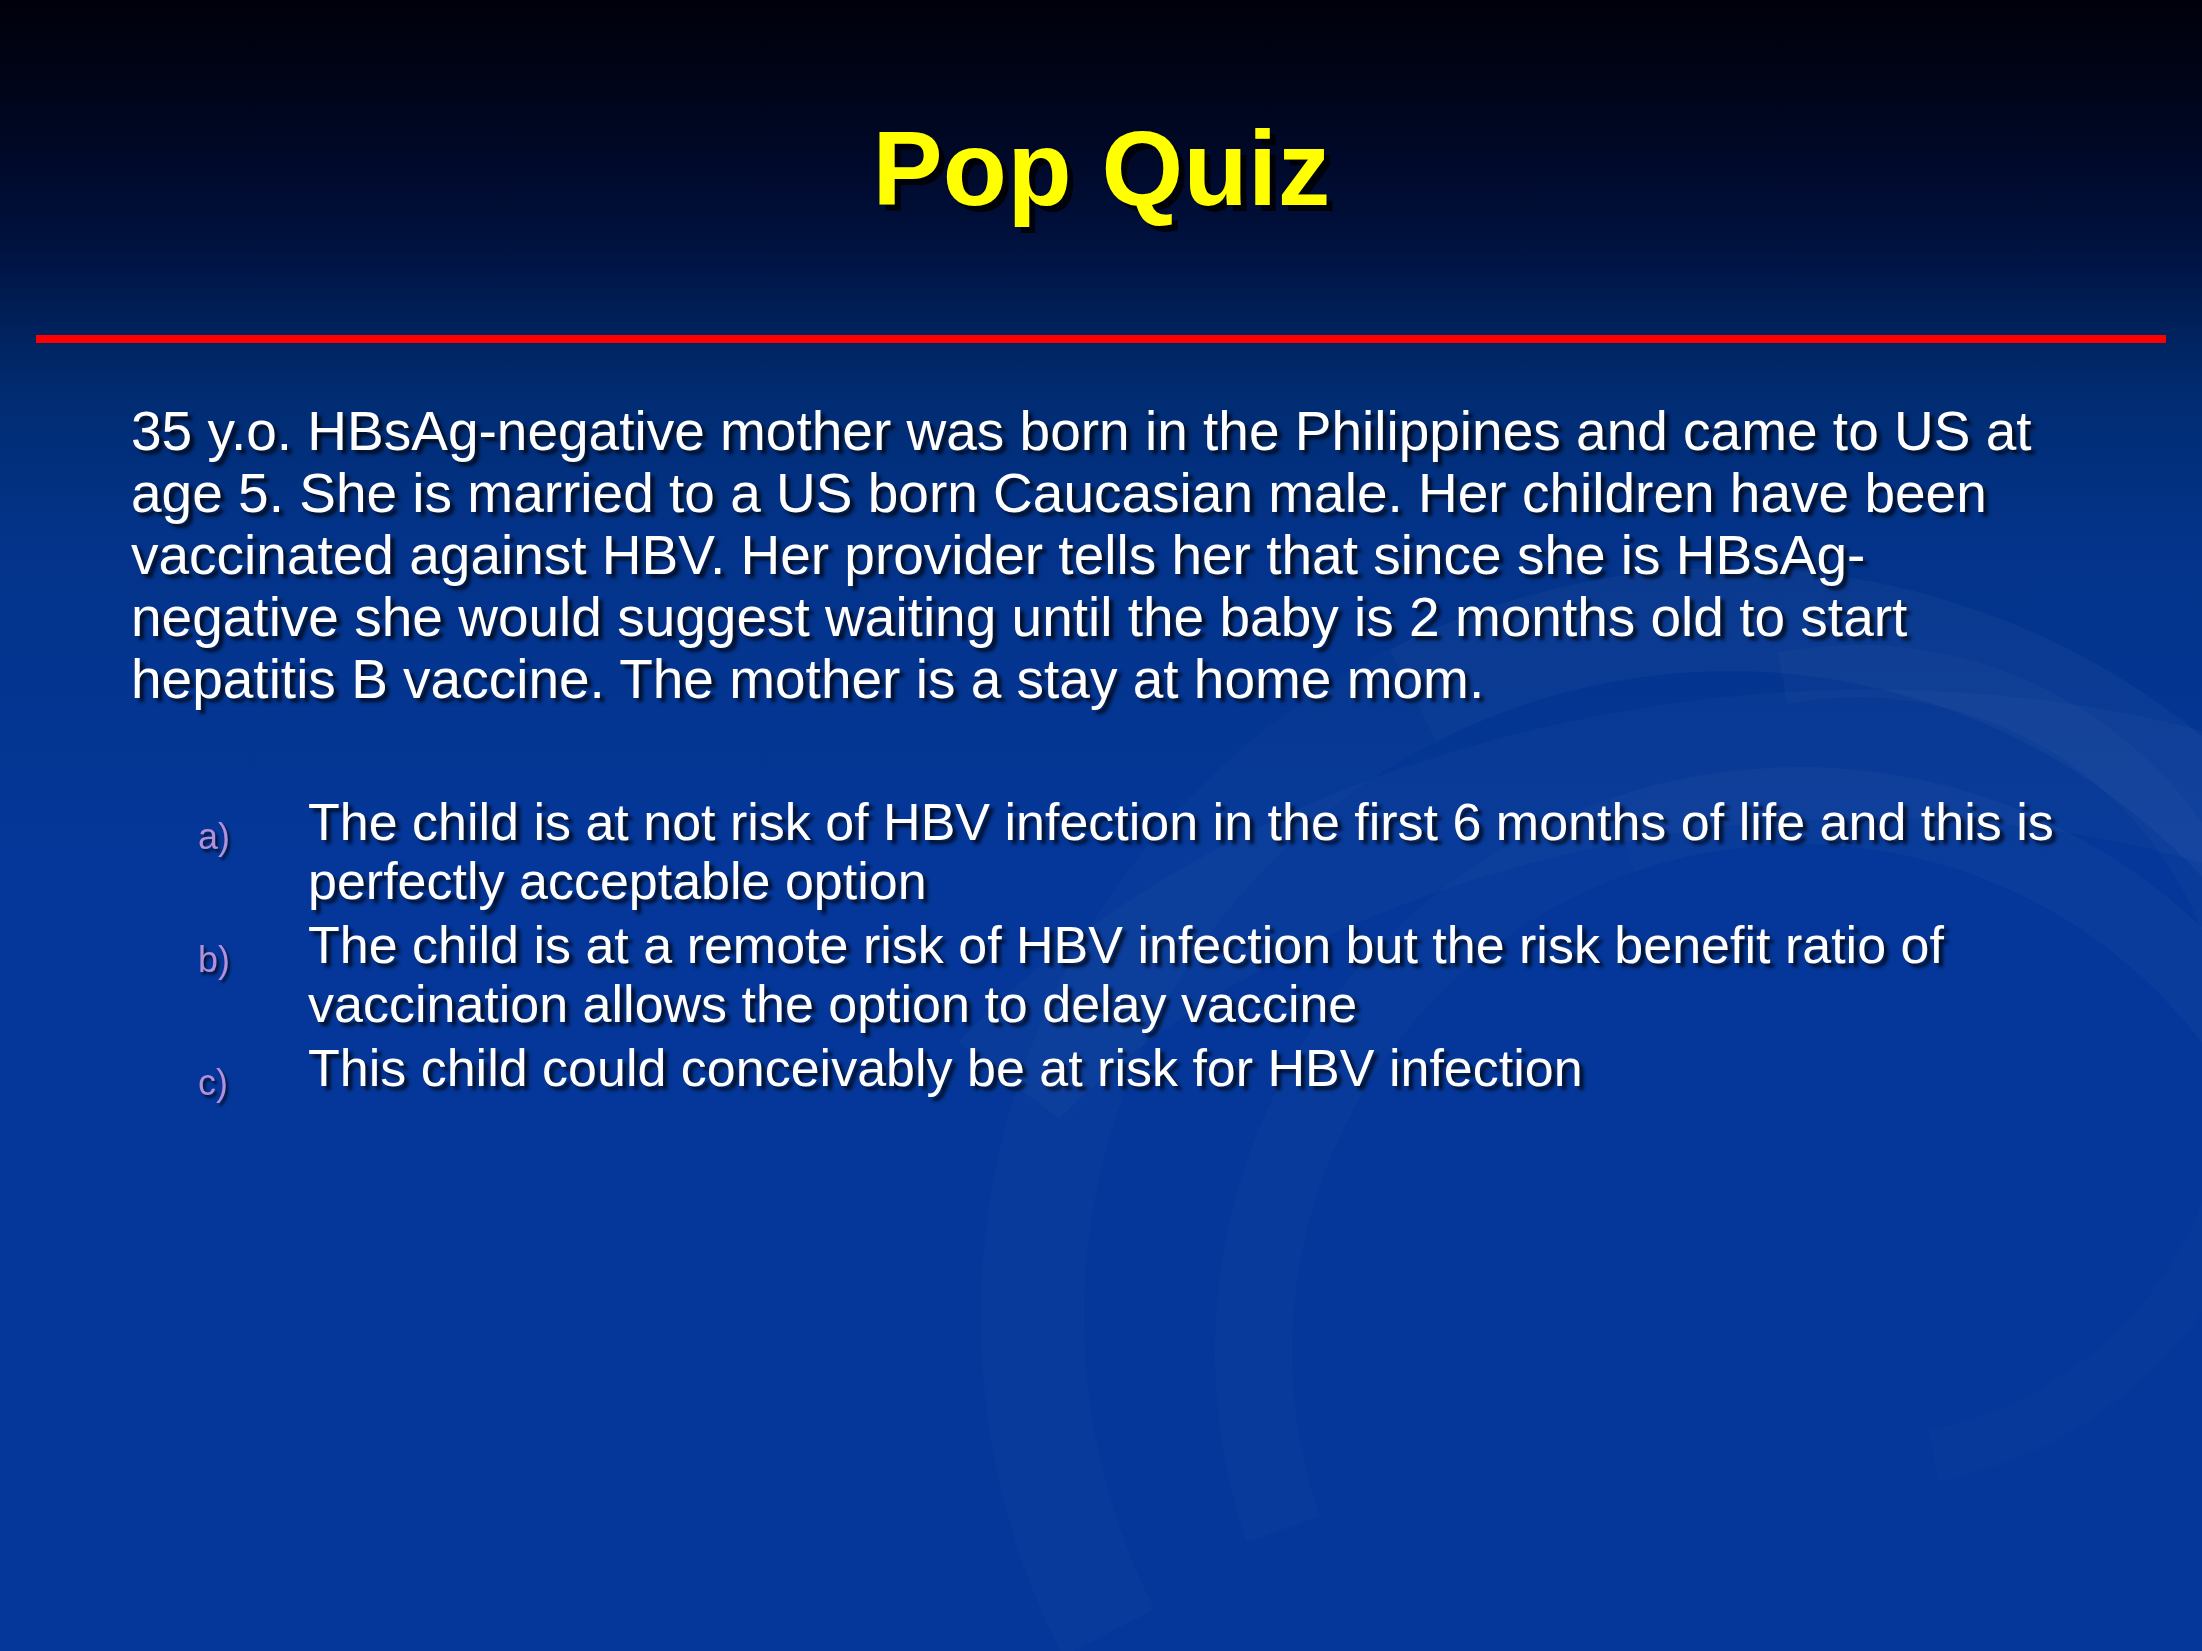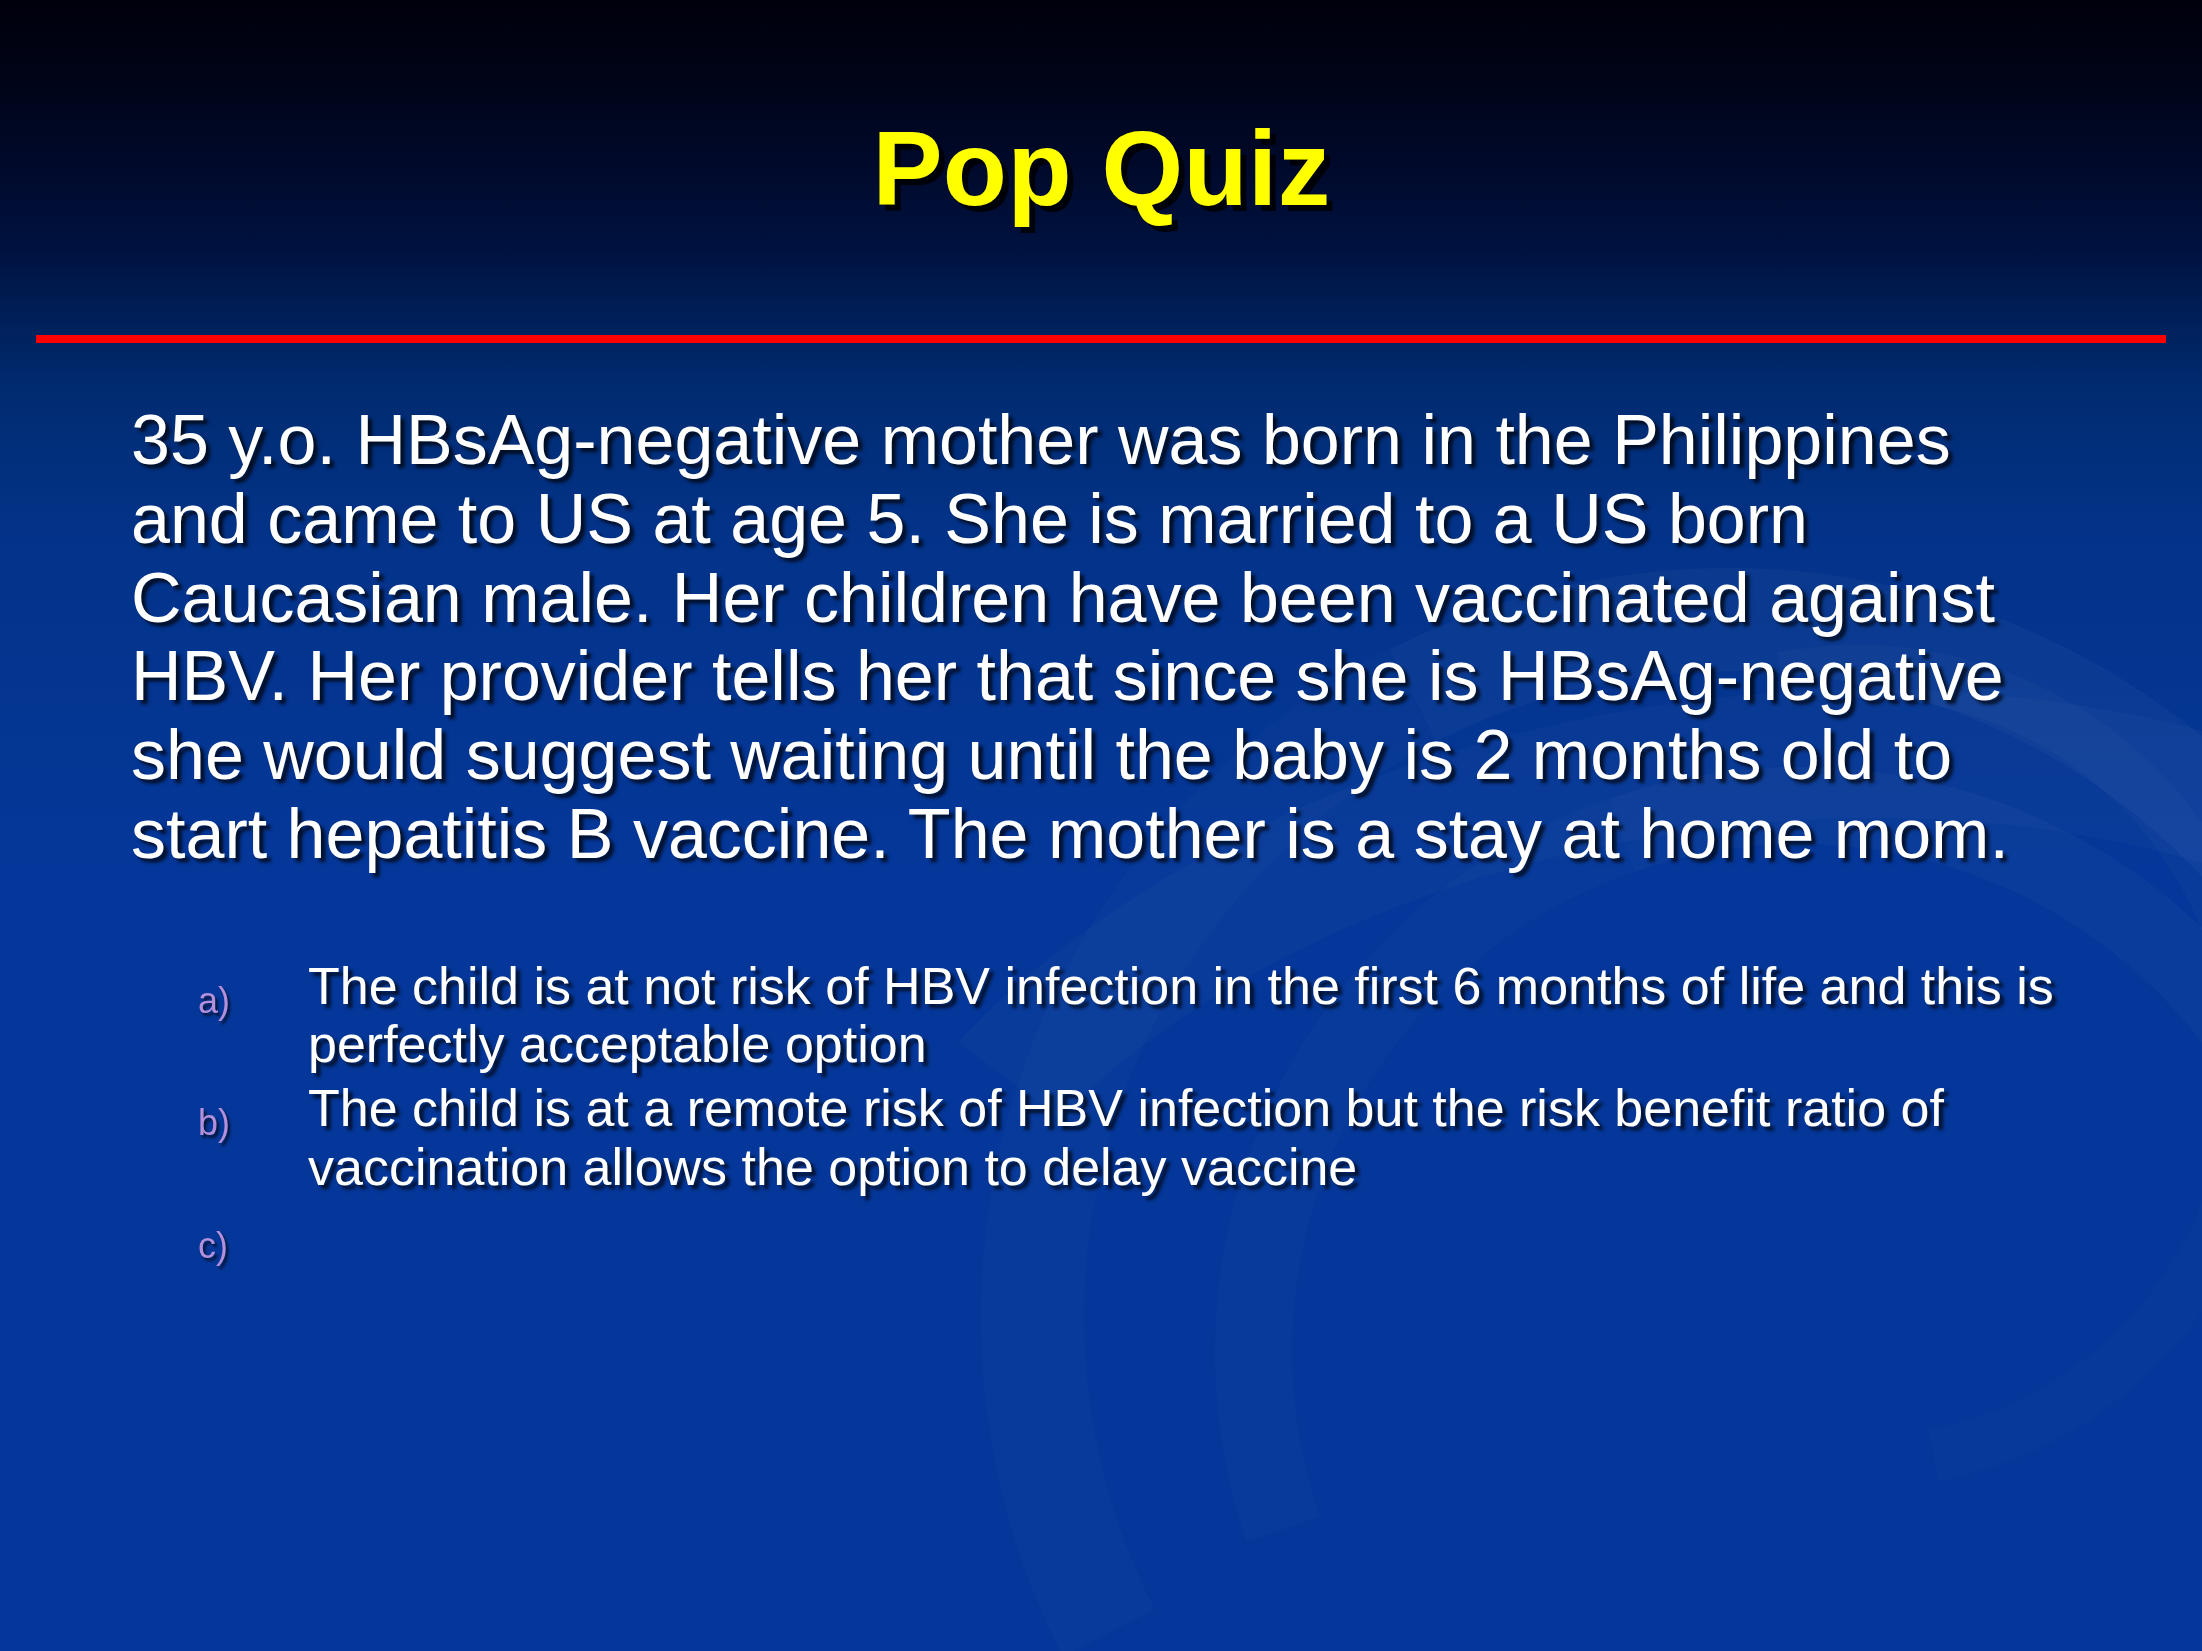--- a/index.html
+++ b/index.html
@@ -93,21 +93,21 @@
   
   #body {
     position: absolute;
     left: 131px;
     top: 401px;
     width: 1979px;
   }
 
   #paragraph {
     color: #ffffff;
-    font-size: 70px;
+    font-size: 55px;
     line-height: 1.125;
     text-shadow: 4.3px 4.3px 3.4px rgba(0,0,0,0.72);
     width: 1936px;
   }
 
   #options {
     margin-top: 83px;
     margin-left: 67px;
   }
 
@@ -161,18 +161,19 @@
         <span class="option-text">The child is at not risk of HBV infection in the first 6 months of life and this is perfectly acceptable option</span>
       </div>
 
       <div class="option">
         <span class="option-marker">b)</span>
         <span class="option-text">The child is at a remote risk of HBV infection but the risk benefit ratio of vaccination allows the option to delay vaccine</span>
       </div>
 
       <div class="option">
         <span class="option-marker">c)</span>
+        <span class="option-text">This child could conceivably be at risk for HBV infection</span>
       </div>
 
     </div>
   </div>
 </div>
 
 
 </body></html>

